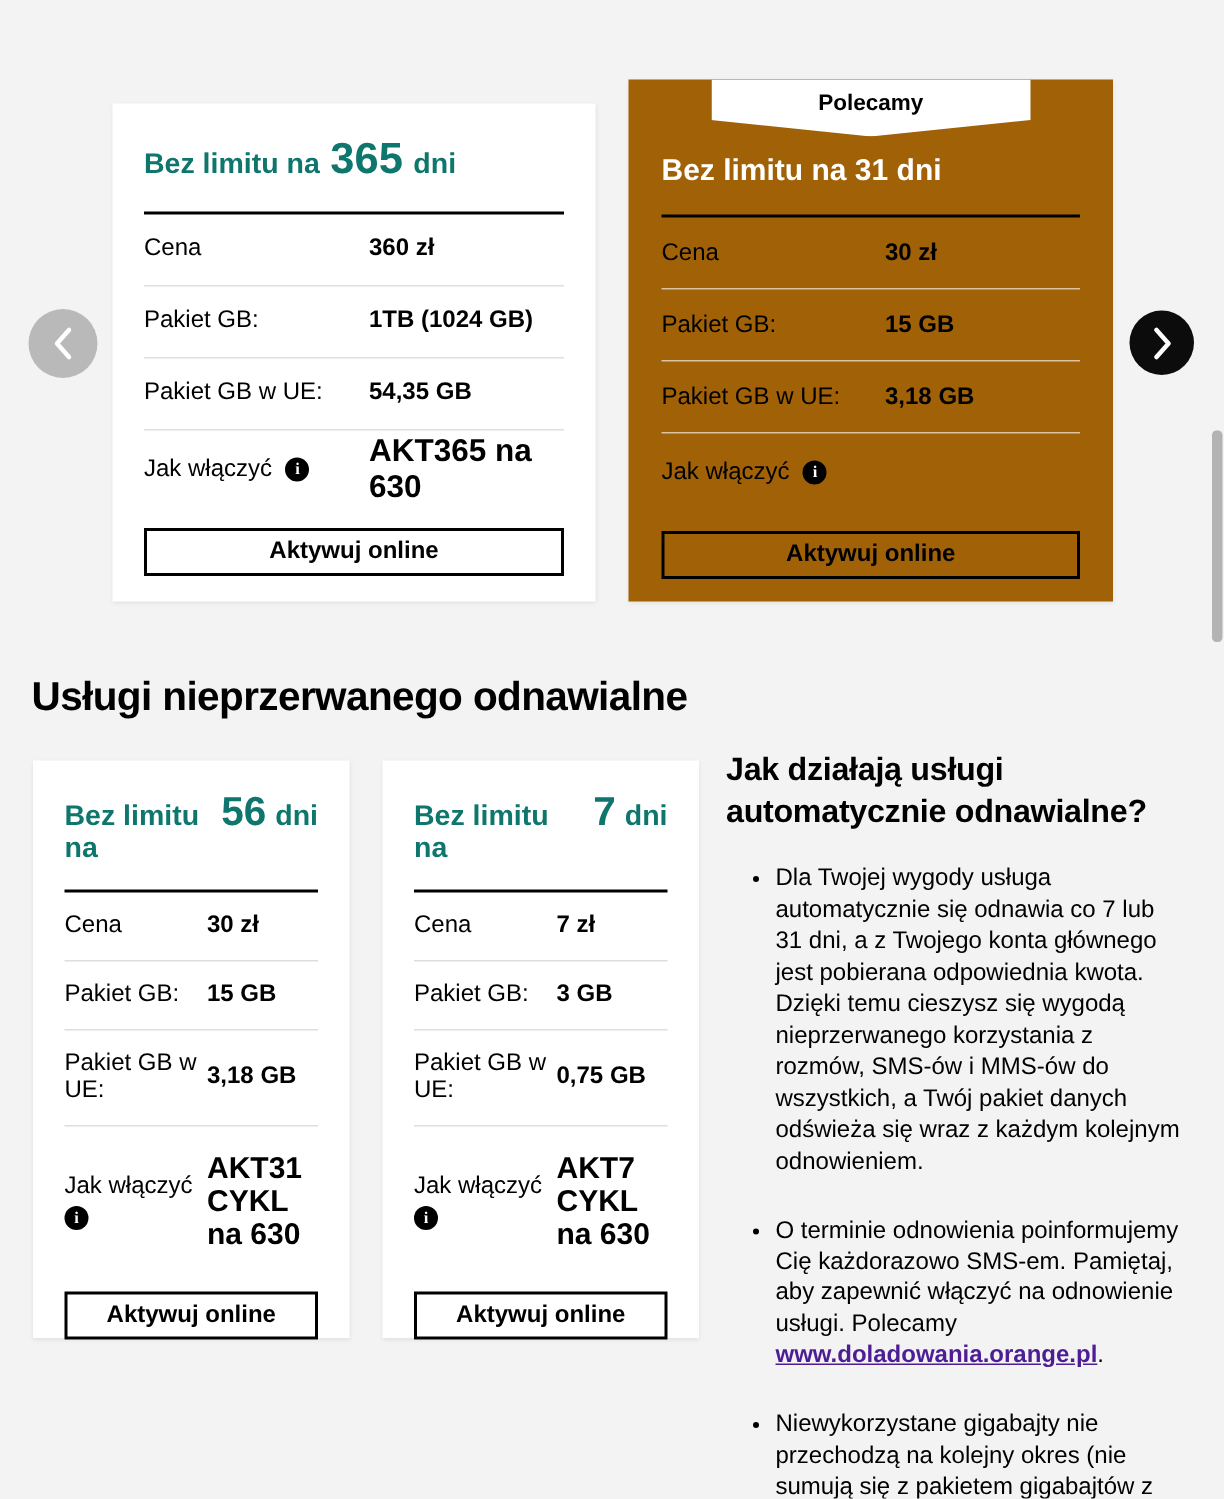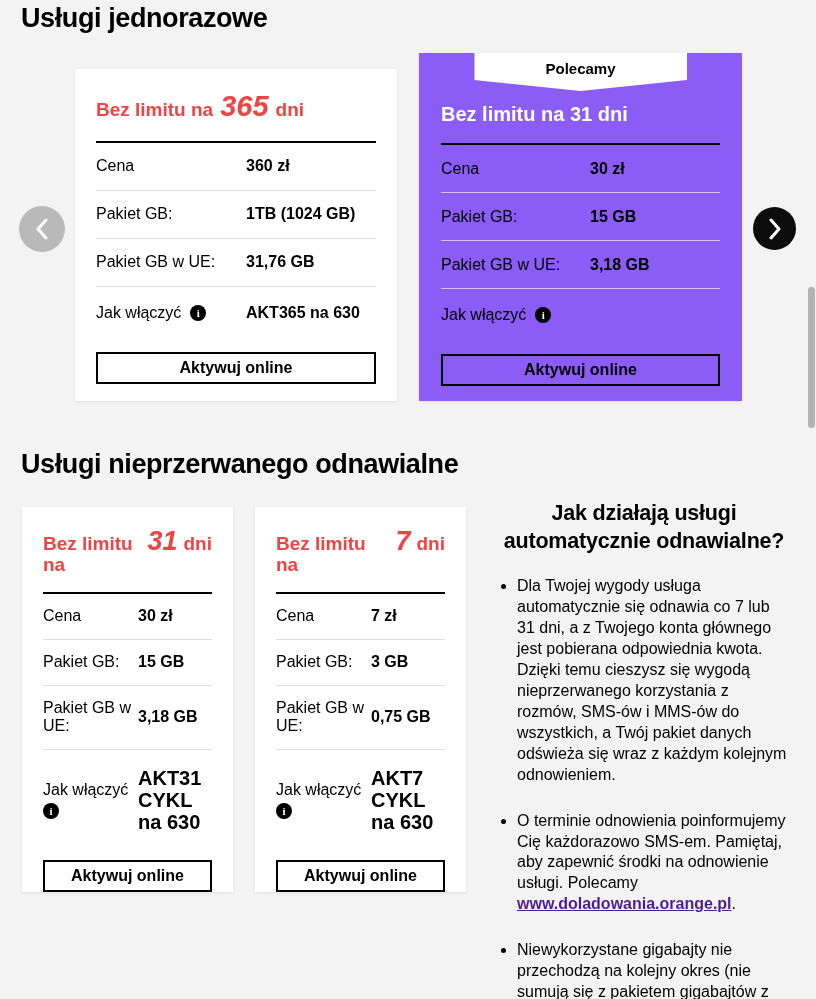--- a/index.html
+++ b/index.html
@@ -10,46 +10,46 @@
     font-family: "Liberation Sans", sans-serif;
   }
   .section-title {
     margin: 0; padding: 3px 0 0 21px;
     font-size: 27px; font-weight: 700; letter-spacing: -0.4px; line-height: 1.15;
   }
   
   .sec-one-time { position: relative; height: 435px; }
   .card { position: absolute; background: #fff; box-shadow: 0 1px 3px rgba(0,0,0,0.08); }
   .card-365 { left: 75px; top: 69px; width: 322px; height: 332px; padding: 0 21px; }
-  .card-31  { left: 419px; top: 53px; width: 323px; height: 348px; padding: 0 22px; background: #8b5cf6; }
+  .card-31  { left: 419px; top: 53px; width: 323px; height: 348px; padding: 0 22px; background: #a16207; }
   .badge {
     position: absolute; top: 0; left: 50%; transform: translateX(-50%);
     width: 213px; height: 38px; background: #fff;
     clip-path: polygon(0 0, 100% 0, 100% 71%, 50% 100%, 0 71%);
     text-align: center; padding-top: 7px; font-size: 15px; font-weight: 700; color: #000;
   }
   .card-title {
     margin-top: 22px; display: flex; align-items: baseline; gap: 7px;
-    font-size: 19px; font-weight: 700; color: #ef4444; line-height: 1.1;
-  }
-  .card-title .num { font-size: 29px; font-style: italic; }
+    font-size: 19px; font-weight: 700; color: #0f766e; line-height: 1.1;
+  }
+  .card-title .num { font-size: 29px; }
   .card-31 .card-title-solid {
     margin-top: 50px; font-size: 20px; font-weight: 700; color: #fff; line-height: 1.1;
   }
   .black-rule { height: 2px; background: #000; margin-top: 18px; }
   .spec-row {
     display: flex; align-items: center; min-height: 48px;
     border-bottom: 1px solid #dedede; font-size: 16px;
   }
   .card-31 .spec-row { border-bottom-color: rgba(255,255,255,0.62); }
   .spec-label { width: 150px; flex: none; display: flex; align-items: center; gap: 9px; }
   .card-31 .spec-label { width: 149px; }
   .spec-value { font-weight: 700; }
   .how-row { border-bottom: none; min-height: 52px; }
-  .how-value { font-size: 16px; }
+  .how-value { font-size: 21px; }
   .info-icon {
     width: 16px; height: 16px; border-radius: 50%; background: #000; color: #fff;
     display: inline-flex; align-items: center; justify-content: center;
     font-size: 11px; font-weight: 700; font-family: "Liberation Serif", serif;
     cursor: pointer; flex: none;
   }
   .activate-btn {
     display: block; width: 100%; height: 32px; margin-top: 13px;
     background: #fff; border: 2px solid #000; cursor: pointer;
     font-family: "Liberation Sans", sans-serif; font-size: 16px; font-weight: 700; color: #000;
@@ -72,54 +72,53 @@
   .card-sm .card-title .num { font-size: 27px; }
   .card-sm .black-rule { margin-top: 16px; }
   .card-sm .spec-row { min-height: 46px; align-items: center; }
   .card-sm .spec-label { width: 95px; align-items: flex-start; flex-direction: column; gap: 4px; }
   .card-sm .spec-label .lbl { display: block; }
   .card-sm .row-ue { min-height: 64px; }
   .card-sm .how-row { min-height: 96px; align-items: center; padding: 8px 0 4px; }
   .card-sm .how-value { font-size: 20px; line-height: 22px; }
   .card-sm .activate-btn { margin-top: 14px; }
   .renew-info { position: absolute; left: 484px; top: 65px; width: 320px; }
-  .renew-info h3 { margin: 0; font-size: 21.5px; font-weight: 700; line-height: 1.28; letter-spacing: -0.2px; text-align: center; }
+  .renew-info h3 { margin: 0; font-size: 21.5px; font-weight: 700; line-height: 1.28; letter-spacing: -0.2px; }
   .renew-info ul { margin: 21px 16px 0; padding-left: 17px; }
   .renew-info li { font-size: 16px; line-height: 1.31; margin-bottom: 25px; }
   .renew-info a { color: #4c1d95; font-weight: 700; text-decoration: underline; cursor: pointer; }
   
   .scroll-thumb {
     position: absolute; right: 1px; top: 287px; width: 7px; height: 141px;
     background: #b3b3b3; border-radius: 3px; cursor: pointer;
   }
 </style>
 </head>
 <body>
 
 <section class="sec-one-time">
-  <h1 class="section-title">Usługi jednorazowe</h1>
 
   <div class="card card-365">
     <div class="card-title">
       <span>Bez limitu na</span>
       <span class="num">365</span>
       <span>dni</span>
     </div>
     <div class="black-rule"></div>
     <div class="spec-row">
       <div class="spec-label">Cena</div>
       <div class="spec-value">360 zł</div>
     </div>
     <div class="spec-row">
       <div class="spec-label">Pakiet GB:</div>
       <div class="spec-value">1TB (1024 GB)</div>
     </div>
     <div class="spec-row">
       <div class="spec-label">Pakiet GB w UE:</div>
-      <div class="spec-value">31,76 GB</div>
+      <div class="spec-value">54,35 GB</div>
     </div>
     <div class="spec-row how-row">
       <div class="spec-label">
         <span>Jak włączyć</span>
         <span class="info-icon">i</span>
       </div>
       <div class="spec-value how-value">AKT365 na 630</div>
     </div>
     <button class="activate-btn">Aktywuj online</button>
   </div>
@@ -164,21 +163,21 @@
     </span>
   </button>
 </section>
 
 <section class="sec-renew">
   <h2 class="section-title">Usługi nieprzerwanego odnawialne</h2>
 
   <div class="card card-sm card-renew-31">
     <div class="card-title">
       <span>Bez limitu na</span>
-      <span class="num">31</span>
+      <span class="num">56</span>
       <span>dni</span>
     </div>
     <div class="black-rule"></div>
     <div class="spec-row">
       <div class="spec-label">
           <span class="lbl">Cena</span>
         </div>
       <div class="spec-value">30 zł</div>
     </div>
     <div class="spec-row">
@@ -235,20 +234,20 @@
       </div>
       <div class="spec-value how-value">AKT7 CYKL na 630</div>
     </div>
     <button class="activate-btn">Aktywuj online</button>
   </div>
 
   <div class="renew-info">
     <h3>Jak działają usługi automatycznie odnawialne?</h3>
     <ul>
       <li>Dla Twojej wygody usługa automatycznie się odnawia co 7 lub 31 dni, a z Twojego konta głównego jest pobierana odpowiednia kwota. Dzięki temu cieszysz się wygodą nieprzerwanego korzystania z rozmów, SMS-ów i MMS-ów do wszystkich, a Twój pakiet danych odświeża się wraz z każdym kolejnym odnowieniem.</li>
-      <li><span>O terminie odnowienia poinformujemy Cię każdorazowo SMS-em. Pamiętaj, aby zapewnić środki na odnowienie usługi. Polecamy </span><a>www.doladowania.orange.pl</a><span>.</span></li>
+      <li><span>O terminie odnowienia poinformujemy Cię każdorazowo SMS-em. Pamiętaj, aby zapewnić włączyć na odnowienie usługi. Polecamy </span><a>www.doladowania.orange.pl</a><span>.</span></li>
       <li>Niewykorzystane gigabajty nie przechodzą na kolejny okres (nie sumują się z pakietem gigabajtów z kolejnego odnowienia).</li>
 
     </ul>
   </div>
 </section>
 
 <div class="scroll-thumb"></div>
 
 </body></html>

